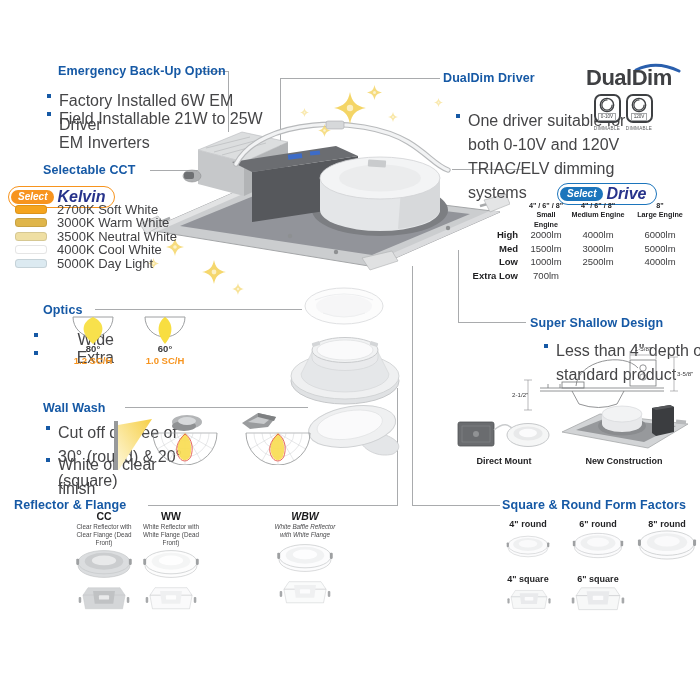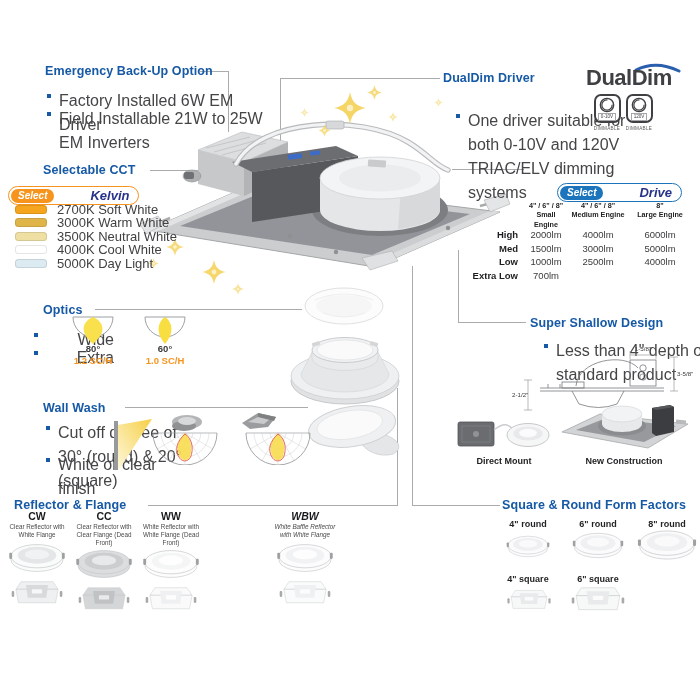--- a/index.html
+++ b/index.html
@@ -10,21 +10,21 @@
   .h{position:absolute;font-weight:bold;color:var(--heading);font-size:12.5px;letter-spacing:.1px;white-space:nowrap;}
   .leader{position:absolute;background:var(--leader);}
   .bullet{position:absolute;display:flex;font-size:16px;color:var(--body);line-height:1.5;justify-content:space-between;}
   .bullet .sq{width:4px;height:4px;background:var(--heading);margin:5px 8px 0 0;flex:none;}
   .prewrap{white-space:pre-line;}
   
   .badge{position:absolute;display:inline-flex;align-items:center;gap:3px;background:#fff;
          border:1.7px solid var(--bc);border-radius:12px;padding:1px 9px 1px 2px;}
   .badge .pill{background:var(--bc);color:#fff;font-style:italic;font-weight:bold;font-size:10px;
                padding:1px 7px 2px;border-radius:9px;white-space:nowrap;}
-  .badge .bname{font-style:italic;font-weight:bold;font-size:13px;color:#27338B;white-space:nowrap;margin-left:33px;}
+  .badge .bname{font-style:italic;font-weight:bold;font-size:16px;color:#27338B;white-space:nowrap;}
   
   .cct-row{position:absolute;display:flex;align-items:center;height:9px;}
   .swatch{width:30px;height:7px;border-radius:3.5px;background:var(--sw);border:.8px solid rgba(0,0,0,.10);flex:none;}
   .cct-label{margin-left:10px;font-size:13px;color:#414143;white-space:nowrap;}
   
   .lumen-table{position:absolute;left:470px;top:201px;display:grid;
                grid-template-columns:55px 42px 62px 62px;grid-template-rows:27px repeat(4,13.6px);
                align-items:center;}
   .lt-head{font-size:7.2px;font-weight:bold;color:#232325;text-align:center;line-height:1.3;align-self:start;}
   .lt-head span{display:block;}
@@ -187,21 +187,21 @@
   <svg class="star" style="left:202px;top:260px;opacity:.9" width="24" height="24">
       <use href="#sym-star"></use>
     </svg>
   <svg class="star" style="left:148px;top:258px;opacity:.6" width="11" height="11">
       <use href="#sym-star"></use>
     </svg>
   <svg class="star" style="left:232px;top:283px;opacity:.65" width="12" height="12">
       <use href="#sym-star"></use>
     </svg>
 
-  <div class="h" style="left:45px;top:64px">Emergency Back-Up Option</div>
+  <div class="h" style="left:58px;top:64px">Emergency Back-Up Option</div>
   <div class="bullet" style="left:47px;top:89px;width:200px">
     <span class="sq"></span>
     <span>Factory Installed 6W EM Driver</span>
     </div>
   <div class="bullet" style="left:47px;top:107px;width:220px">
     <span class="sq"></span>
     <span>Field Installable 21W to 25W EM Inverters</span>
     </div>
 
   <div class="h" style="left:443px;top:71px">DualDim Driver</div>
@@ -425,30 +425,20 @@
     <ellipse cx="66" cy="16" rx="20" ry="8" fill="#F2F3F4" stroke="#D2D4D6" stroke-width="0.6"></ellipse>
     <polygon points="96,10 114,7 118,9 118,34 100,38 96,35" fill="#3B3D40"></polygon>
     <polygon points="96,10 114,7 118,9 100,12" fill="#55575A"></polygon>
     <rect x="120" y="22" width="10" height="4" fill="#B8BABC" transform="rotate(6 125 24)"></rect>
   </svg>
   <div class="cap" style="left:448px;top:456px;width:112px">Direct Mount</div>
   <div class="cap" style="left:556px;top:456px;width:136px">New Construction</div>
 
   <div class="h" style="left:14px;top:498px">Reflector &amp; Flange</div>
 
-  <div class="variant" style="left: 4px; --flange: #FAFBFB; --cone: #E4E6E8; --inner: #F1F2F3; --sq-body: #EFF0F1; --sq-inner: #D8DADC; --sq-slot: #F6F7F7;">
-    <div class="v-code">CW</div>
-    <div class="v-desc">Clear Reflector with White Flange</div>
-    <svg class="trim" width="58" height="34">
-        <use href="#sym-trim-round"></use>
-      </svg>
-    <svg class="trim" style="margin-top:4px" width="54" height="29">
-        <use href="#sym-trim-square"></use>
-      </svg>
-  </div>
   <div class="variant" style="left: 71px; --flange: #DBDDDF; --cone: #CBCDCF; --inner: #E8E9EA; --sq-body: #D4D6D8; --sq-inner: #C0C2C4; --sq-slot: #E9EAEB;">
     <div class="v-code">CC</div>
     <div class="v-desc">Clear Reflector with Clear Flange (Dead Front)</div>
     <svg class="trim" width="58" height="34">
         <use href="#sym-trim-round"></use>
       </svg>
     <svg class="trim" style="margin-top:4px" width="54" height="29">
         <use href="#sym-trim-square"></use>
       </svg>
   </div>

